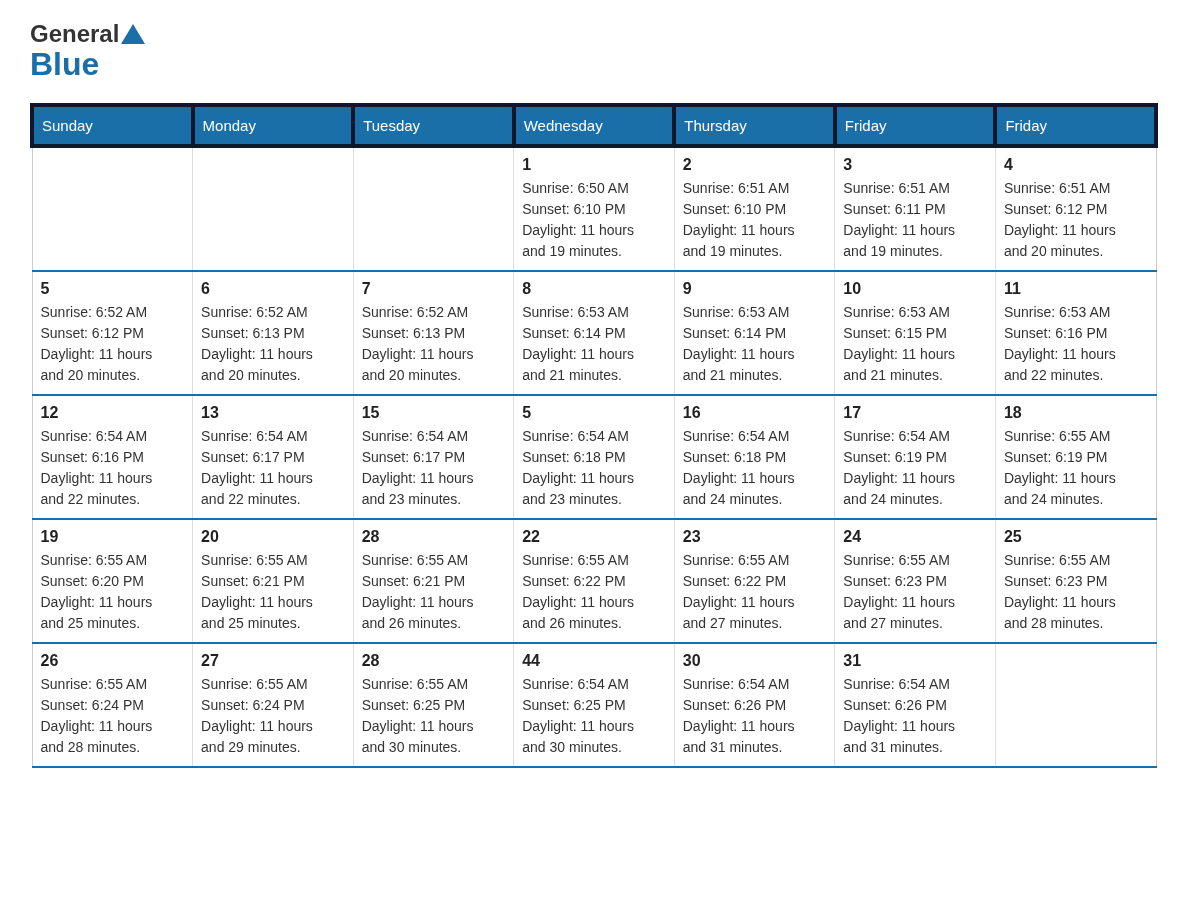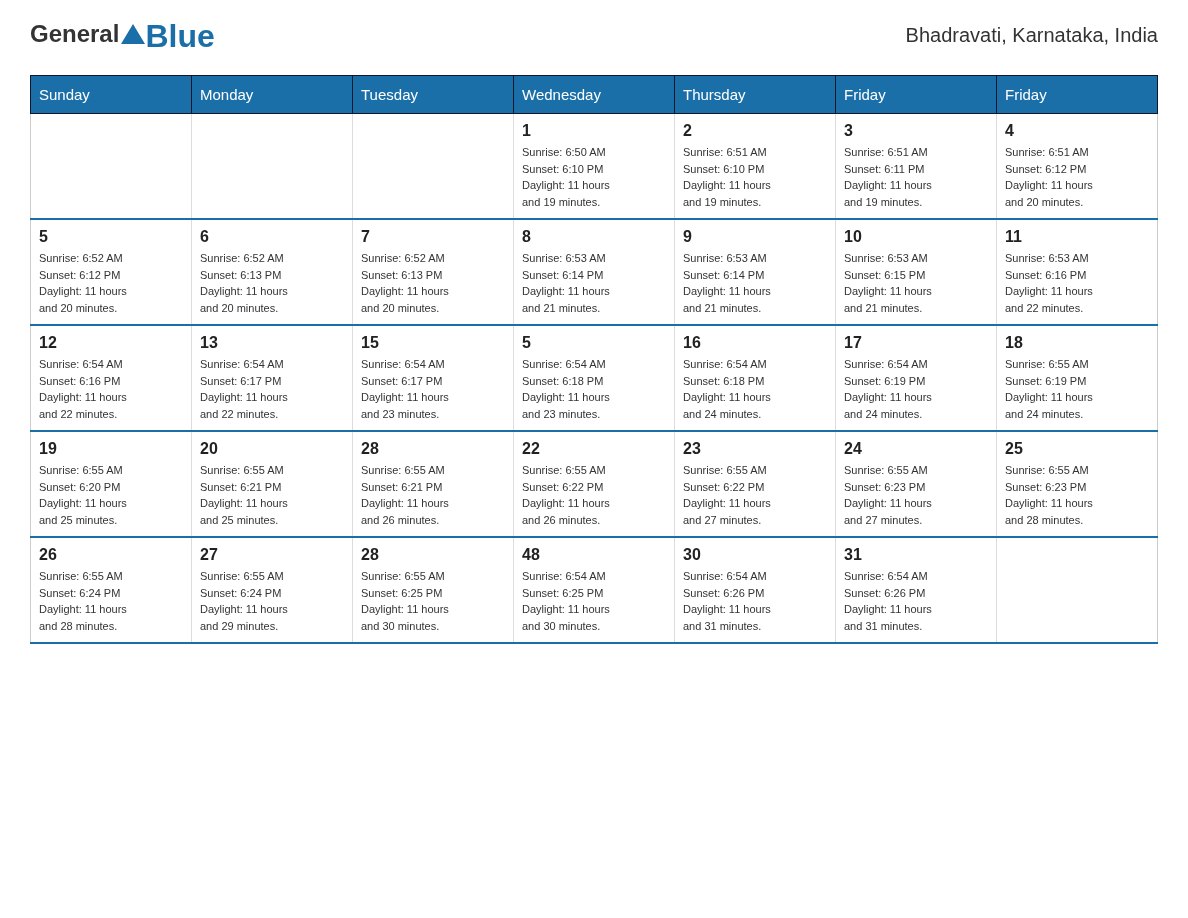--- a/index.html
+++ b/index.html
@@ -12,21 +12,21 @@
       min-height: 918px;
     }
     .header {
       display: flex;
       justify-content: space-between;
       align-items: flex-start;
       margin-bottom: 20px;
     }
     .logo-wrapper {
       display: flex;
-      flex-direction: row;
+      flex-direction: column;
       align-items: flex-start;
     }
     .logo-top {
       display: flex;
       align-items: center;
     }
     .title-section {
       text-align: right;
     }
     .month-title {
@@ -44,21 +44,21 @@
       width: 100%;
       border-collapse: collapse;
     }
     .calendar-table thead tr th {
       background-color: #1a6fa8;
       color: #fff;
       padding: 10px 8px;
       font-size: 15px;
       font-weight: normal;
       text-align: left;
-      border: 1px solid #0f172a;
+      border: 4px solid #0f172a;
     }
     .calendar-table tbody tr {
       border-bottom: 2px solid #1a6fa8;
     }
     .calendar-table tbody tr td {
       vertical-align: top;
       padding: 8px 8px;
       border-right: 1px solid #ddd;
       border-left: 1px solid #ddd;
       width: 14.28%;
@@ -73,21 +73,21 @@
       border-right: 1px solid #ccc;
     }
     .day-number {
       font-size: 16px;
       font-weight: bold;
       color: #222;
       display: block;
       margin-bottom: 4px;
     }
     .day-info {
-      font-size: 11px;
+      font-size: 14px;
       color: #333;
       line-height: 1.5;
     }
     .empty-cell {
       background: #fff;
     }
   </style>
 </head>
 <body>
 
@@ -97,21 +97,20 @@
       <span style="font-size:24px;font-weight:bold;color:#333;">General</span>
       <div style="display:inline-block;margin-left:2px;margin-top:4px;">
         <svg width="24" height="20" viewBox="0 0 24 20">
           <polygon points="12,0 24,20 0,20" fill="#1a6fa8"></polygon>
         </svg>
       </div>
     </div>
     <span style="font-size:32px;font-weight:bold;color:#1a6fa8;margin-top:-2px;">Blue</span>
   </div>
   <div class="title-section">
-    <div class="location">Bhadravati, Karnataka, India</div>
   </div>
 </div>
 
 <table class="calendar-table">
   <thead>
     <tr>
     <th>Sunday</th>
         <th>Monday</th>
         <th>Tuesday</th>
         <th>Wednesday</th>
@@ -323,21 +322,21 @@
 and 29 minutes.</div>
         </td>
         <td>
           <span class="day-number">28</span>
           <div class="day-info" style="white-space: pre-line;">Sunrise: 6:55 AM
 Sunset: 6:25 PM
 Daylight: 11 hours
 and 30 minutes.</div>
         </td>
         <td>
-          <span class="day-number">48</span>
+          <span class="day-number">44</span>
           <div class="day-info" style="white-space: pre-line;">Sunrise: 6:54 AM
 Sunset: 6:25 PM
 Daylight: 11 hours
 and 30 minutes.</div>
         </td>
         <td>
           <span class="day-number">30</span>
           <div class="day-info" style="white-space: pre-line;">Sunrise: 6:54 AM
 Sunset: 6:26 PM
 Daylight: 11 hours

